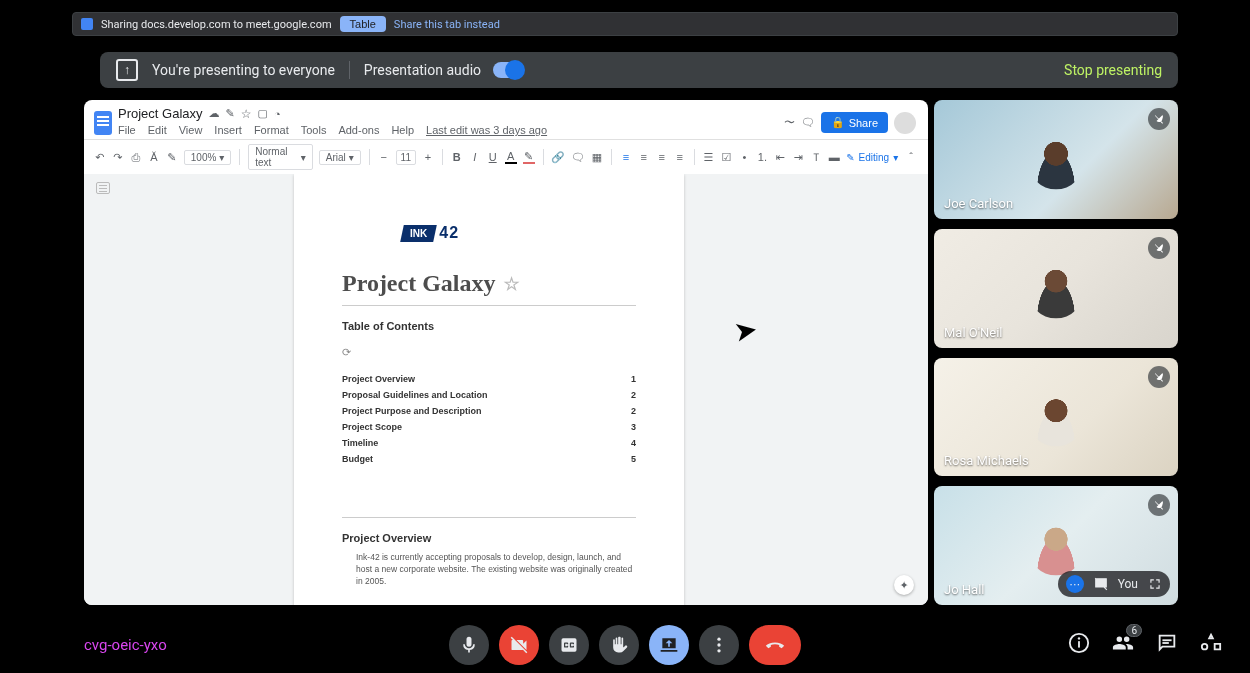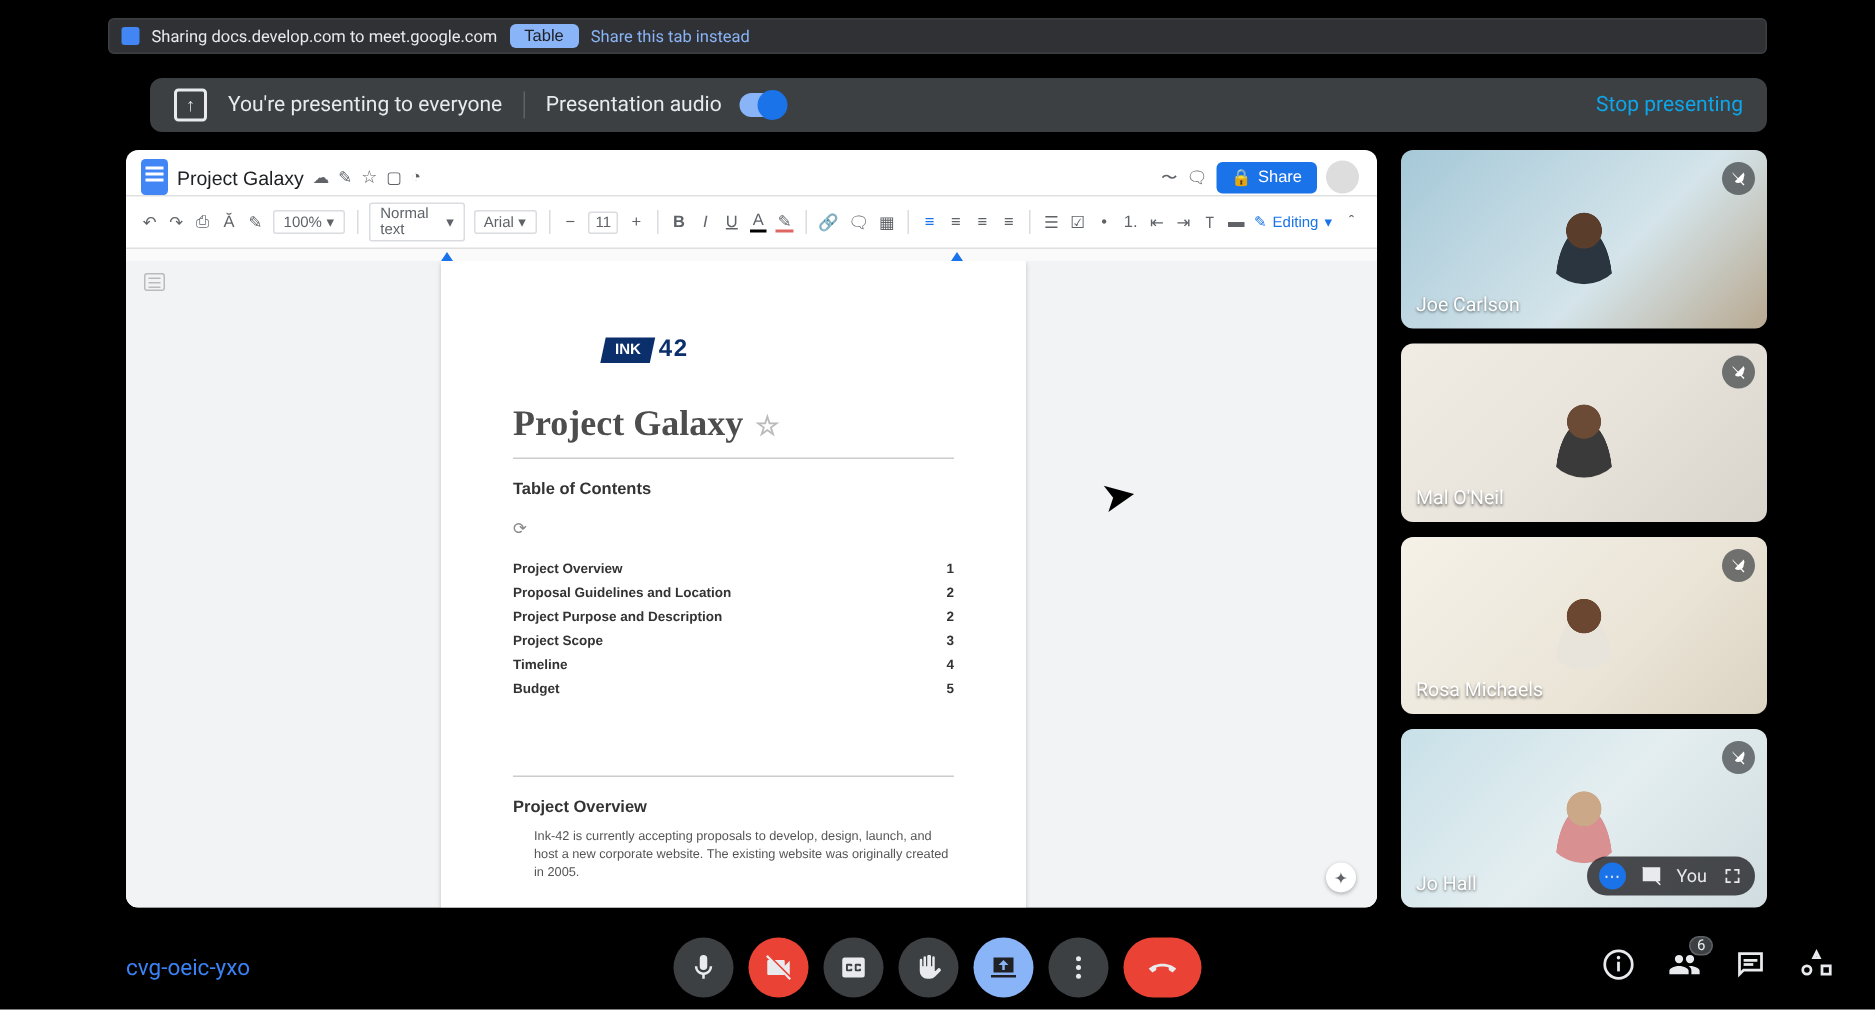--- a/index.html
+++ b/index.html
@@ -47,28 +47,28 @@
     display:flex; align-items:center; justify-content:center; margin-right:14px;
   }
   .present-banner .present-icon::after { content:"↑"; font-size:12px; color:#e8eaed; }
   .present-banner .divider { width:1px; height:18px; background:#5f6368; margin:0 14px; }
   .present-banner .toggle {
     width:30px; height:16px; background:#8ab4f8; border-radius:10px; margin-left:12px; position:relative; cursor:pointer;
   }
   .present-banner .toggle::after {
     content:""; position:absolute; right:-2px; top:-2px; width:20px; height:20px; background:#1a73e8; border-radius:50%;
   }
-  .present-banner .stop-present { margin-left:auto; color:#0ea5e9; cursor:pointer; }
+  .present-banner .stop-present { margin-left:auto; color:#bef264; cursor:pointer; }
 
   
   .main {
     position:absolute;
     top: 100px; left: 84px; right: 72px; bottom: 68px;
     display:flex;
-    gap: 16px;
+    gap: 6px;
   }
   
   .doc-share {
     flex: 1;
     background: #fff;
     border-radius: 8px;
     overflow: hidden;
     position: relative;
     color: #202124;
     font-family: Arial, sans-serif;
@@ -176,21 +176,21 @@
   }
   .you-pill .dots{width:18px;height:18px;border-radius:50%;background:#1a73e8;display:flex;align-items:center;justify-content:center;font-size:11px;}
   .you-pill .pin{width:14px;height:14px;}
   .you-pill .expand{width:14px;height:14px;}
 
   
   .bottom-bar {
     position:absolute; left:0; right:0; bottom:0; height:56px;
     display:flex; align-items:center; padding:0 28px 0 84px;
   }
-  .meeting-code{font-size:15px; color:#3b82f6;}
+  .meeting-code{font-size:15px; color:#d946ef;}
   .controls{position:absolute; left:50%; transform:translateX(-50%); display:flex; gap:10px;}
   .ctrl{
     width:40px; height:40px; border-radius:50%; background:#3c4043;
     display:flex; align-items:center; justify-content:center; cursor:pointer;
   }
   .ctrl.red{background:#ea4335;}
   .ctrl.blue{background:#8ab4f8;}
   .ctrl.pill{width:52px; border-radius:20px;}
   .ctrl svg{width:20px;height:20px;fill:#e8eaed;}
   .ctrl.blue svg{fill:#202124;}
@@ -231,20 +231,31 @@
           <div style="display:flex;align-items:center;gap:6px;">
             <span class="doc-title">Project Galaxy</span>
             <span class="doc-icons">
               <span>☁</span>
               <span>✎</span>
             </span>
             <span style="color:#5f6368;font-size:12px;">☆</span>
             <span style="color:#5f6368;font-size:11px;">▢</span>
             <span style="color:#5f6368;font-size:11px;">◔</span>
           </div>
+          <div class="menu-row" style="padding-left:0;">
+            <span>File</span>
+            <span>Edit</span>
+            <span>View</span>
+            <span>Insert</span>
+            <span>Format</span>
+            <span>Tools</span>
+            <span>Add-ons</span>
+            <span>Help</span>
+            <span class="last-edit">Last edit was 3 days ago</span>
+          </div>
         </div>
         <div class="spacer"></div>
         <span style="color:#5f6368;">〜</span>
         <span style="color:#5f6368;">🗨</span>
         <div class="share-btn">
           <span>🔒</span>
           <span>Share</span>
         </div>
         <div class="avatar-sm"></div>
       </div>

